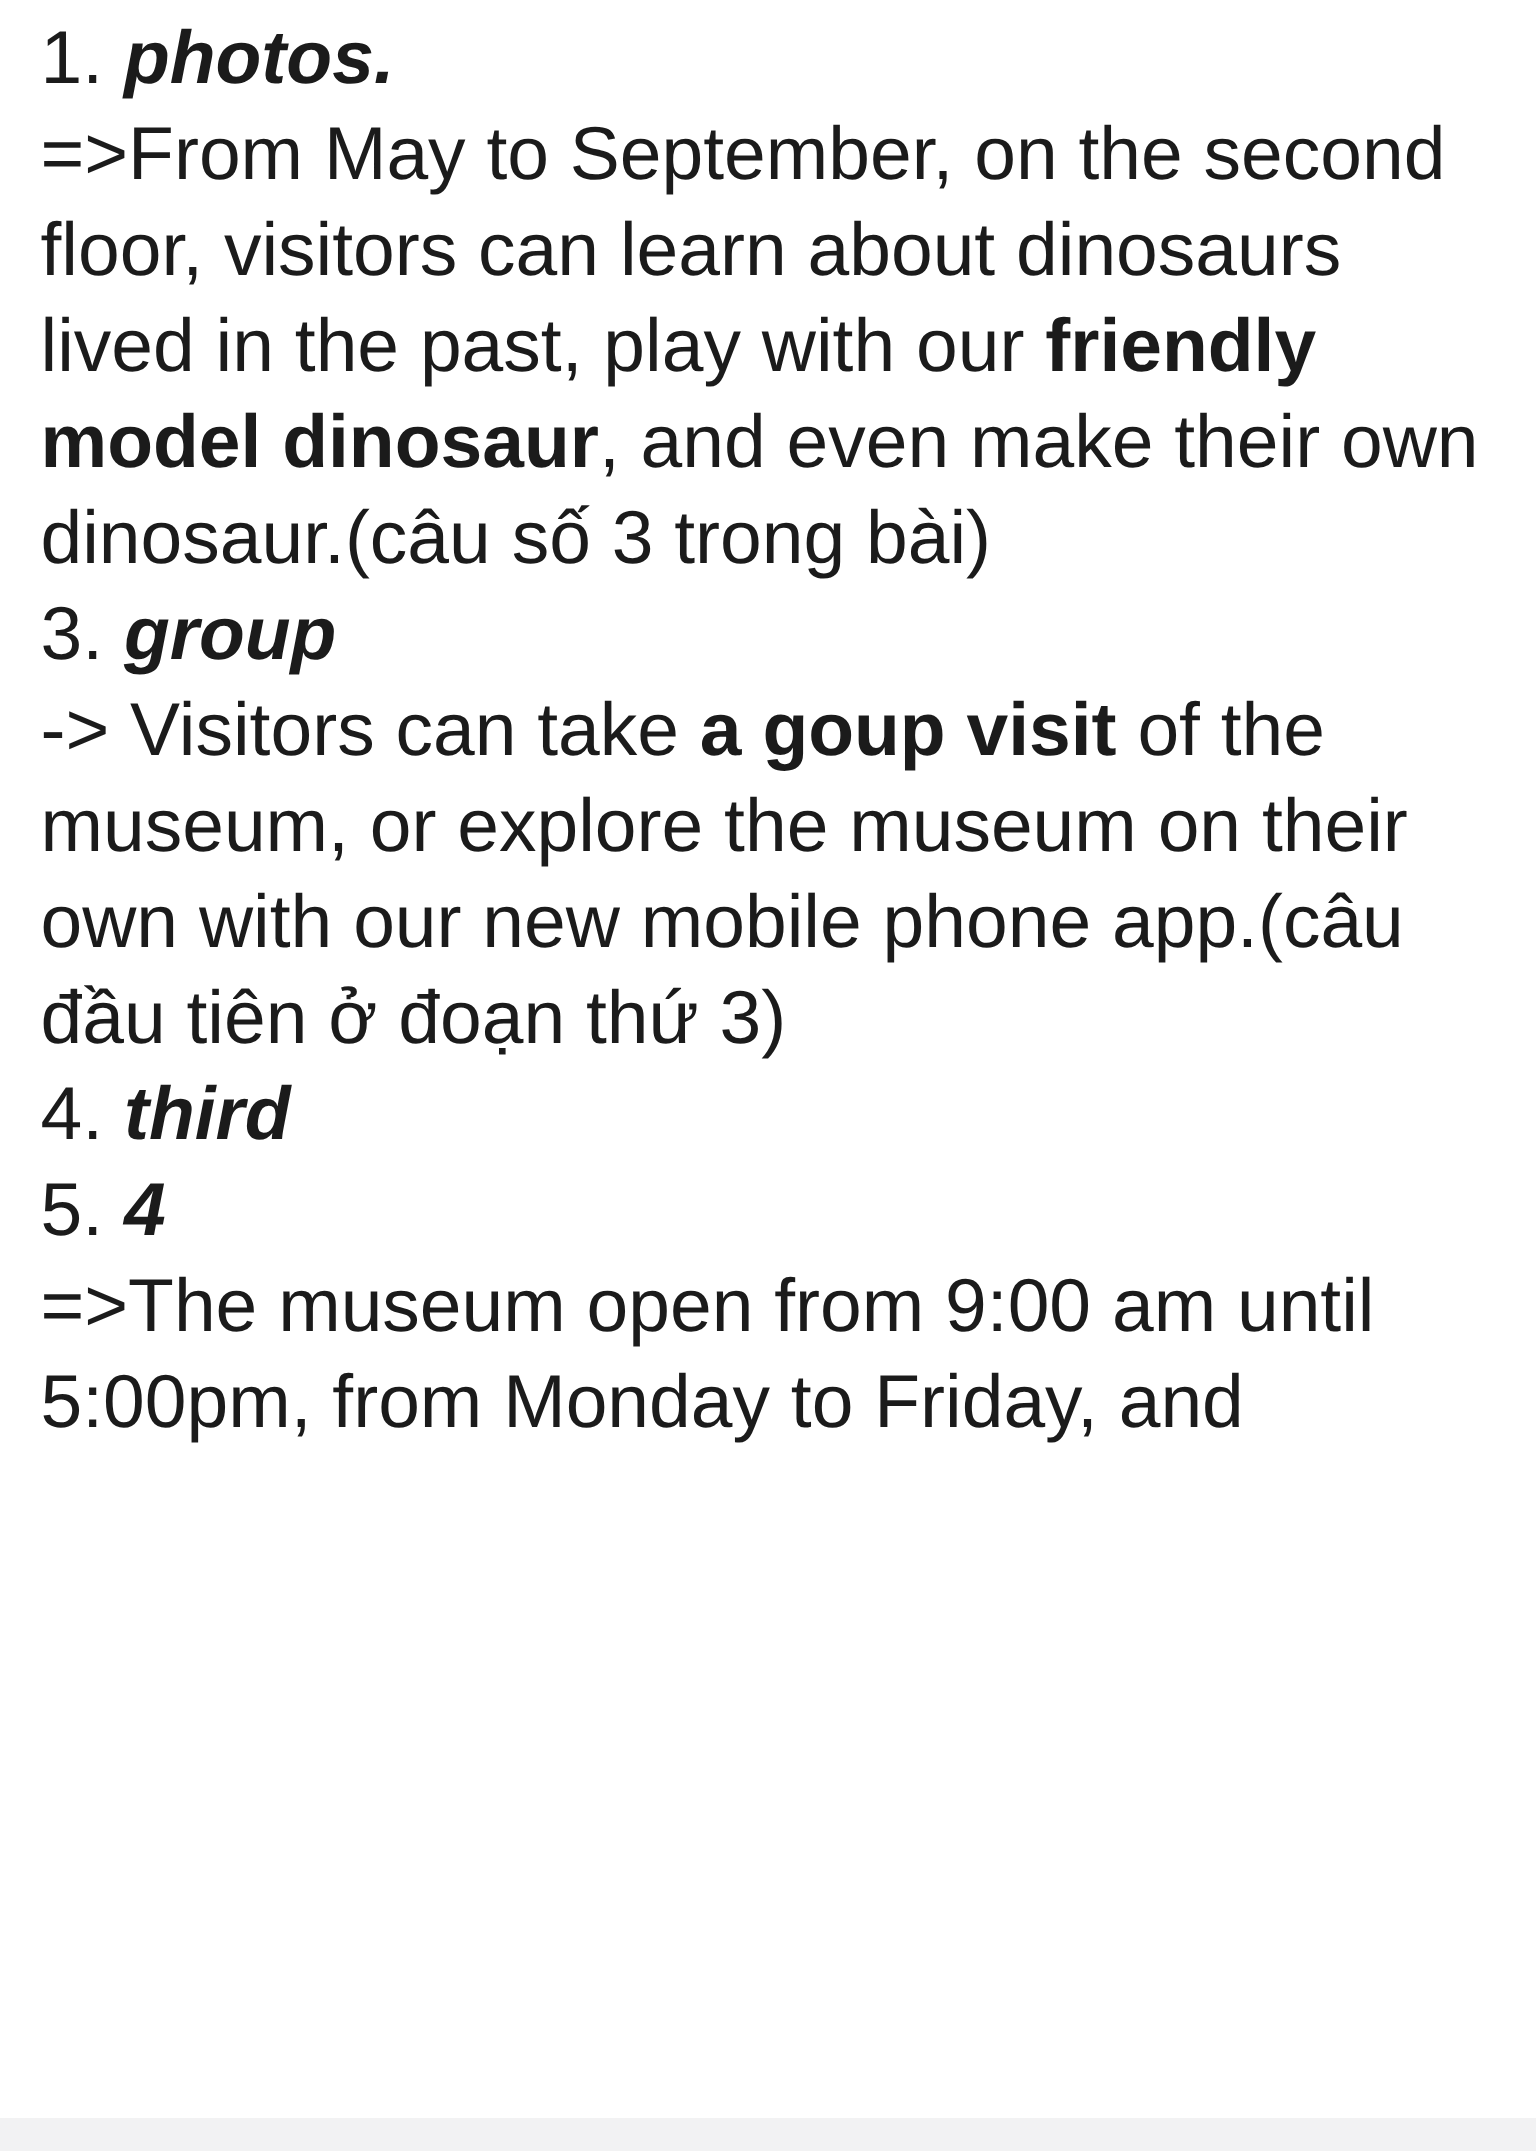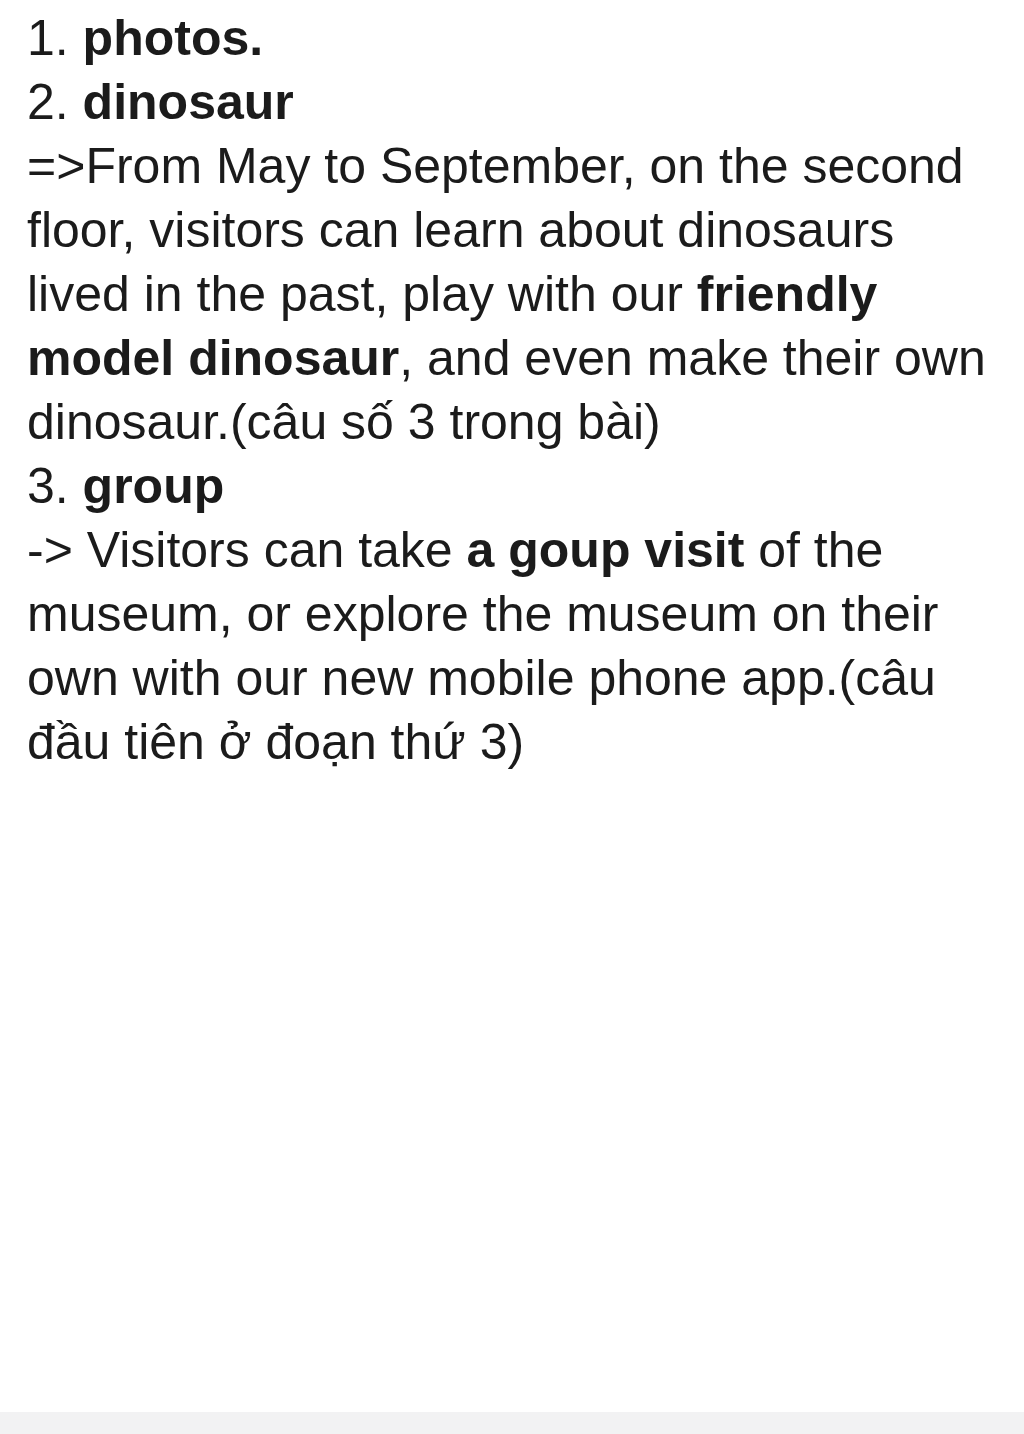--- a/index.html
+++ b/index.html
@@ -22,20 +22,21 @@
     line-height: 64px;
     color: #1b1b1b;
     font-weight: 400;
     letter-spacing: 0;
     word-spacing: 0;
   }
   .answer-item { display: block; }
   .item-heading { display: block; }
   .kw {
     font-weight: 700;
+    font-style: italic;
   }
   .answer-text { display: block; }
   .b { font-weight: 700; }
   .bottom-bar {
     position: absolute;
     left: 0;
     bottom: 0;
     width: 1024px;
     height: 22px;
     background: #f2f2f3;
@@ -44,28 +45,32 @@
 </head>
 <body>
 
 <div class="content">
 
   <div class="answer-item">
     <span class="item-heading"><span>1.</span> <span class="kw">photos.</span></span>
   </div>
 
   <div class="answer-item">
-    <span class="item-heading"><span>2.</span> <span class="kw">dinosaur</span></span>
     <span class="answer-text"><span>=&gt;From May to September, on the second floor, visitors can learn about dinosaurs lived in the past, play with our </span><span class="b">friendly model dinosaur</span><span>, and even make their own dinosaur.(câu số 3 trong bài)</span></span>
   </div>
 
   <div class="answer-item">
     <span class="item-heading"><span>3.</span> <span class="kw">group</span></span>
     <span class="answer-text"><span>-&gt; Visitors can take </span><span class="b">a goup visit</span><span> of the museum, or explore the museum on their own with our new mobile phone app.(câu đầu tiên ở đoạn thứ 3)</span></span>
   </div>
 
   <div class="answer-item">
+    <span class="item-heading"><span>4.</span> <span class="kw">third</span></span>
   </div>
 
+  <div class="answer-item">
+    <span class="item-heading"><span>5.</span> <span class="kw">4</span></span>
+    <span class="answer-text"><span>=&gt;The museum open from 9:00 am until 5:00pm, from Monday to Friday, and</span></span>
+  </div>
 
 </div>
 
 <div class="bottom-bar"></div>
 
 </body></html>

